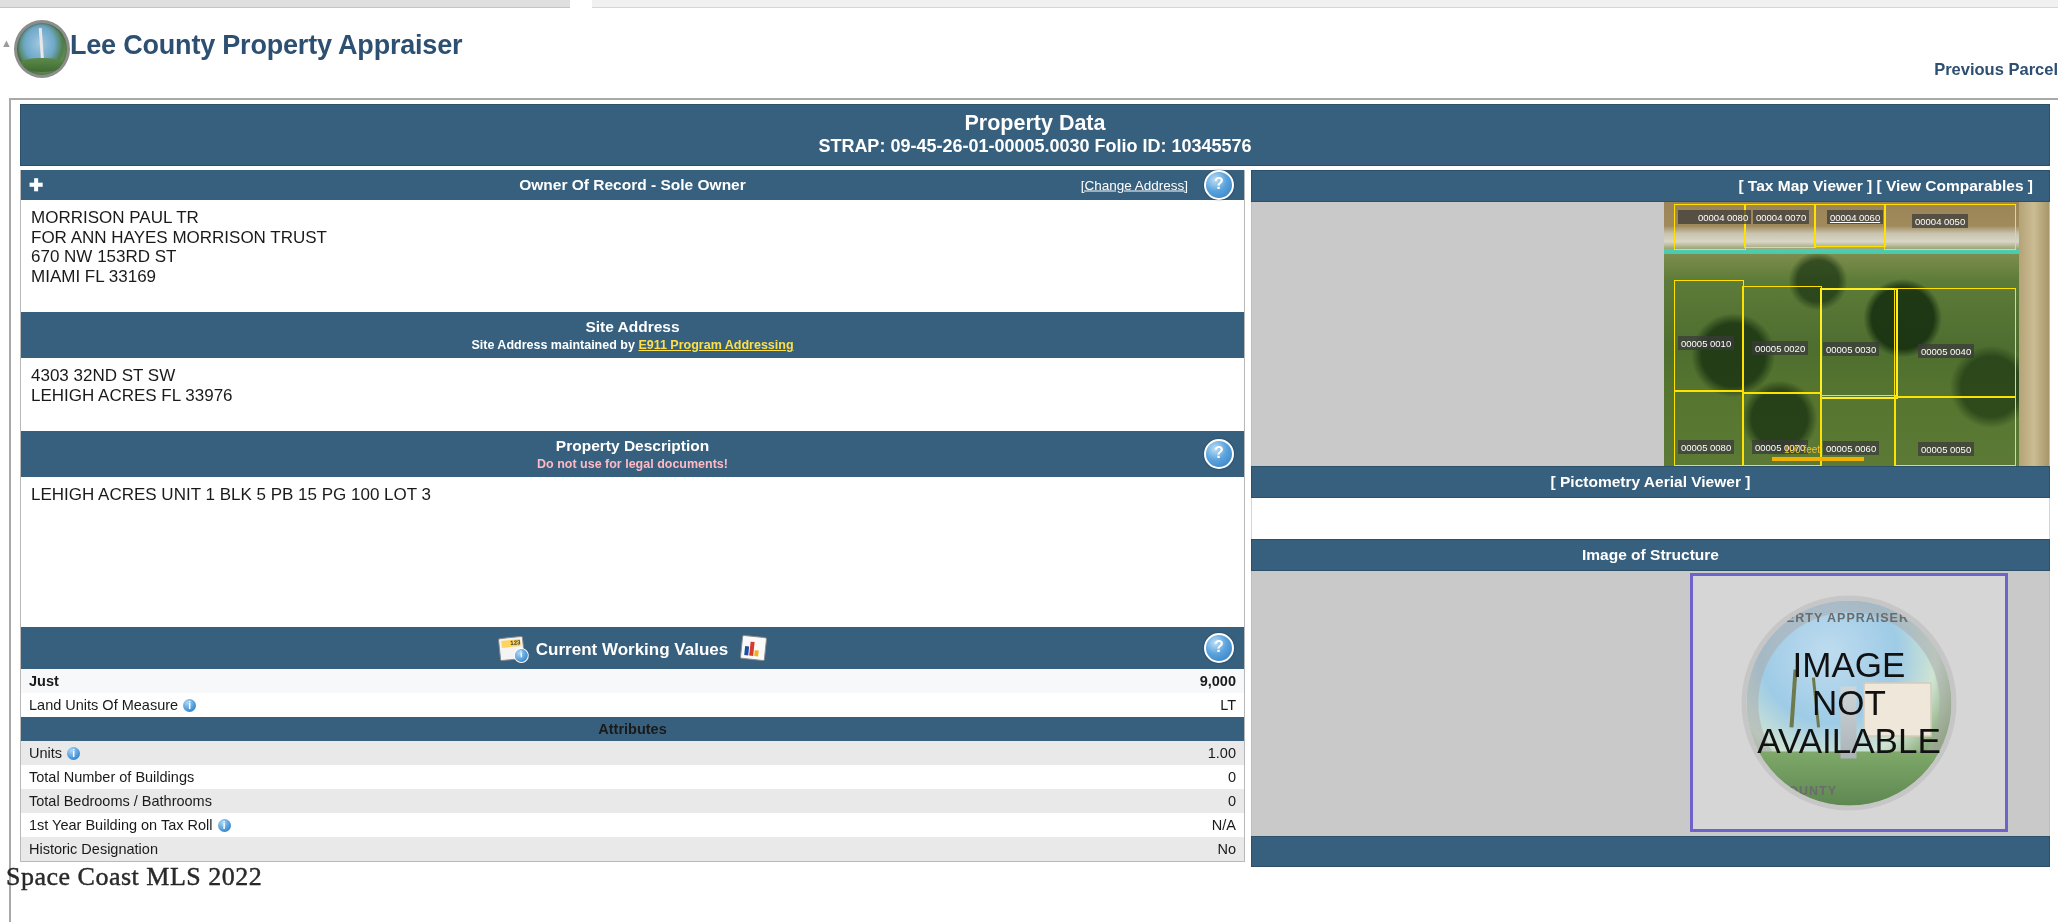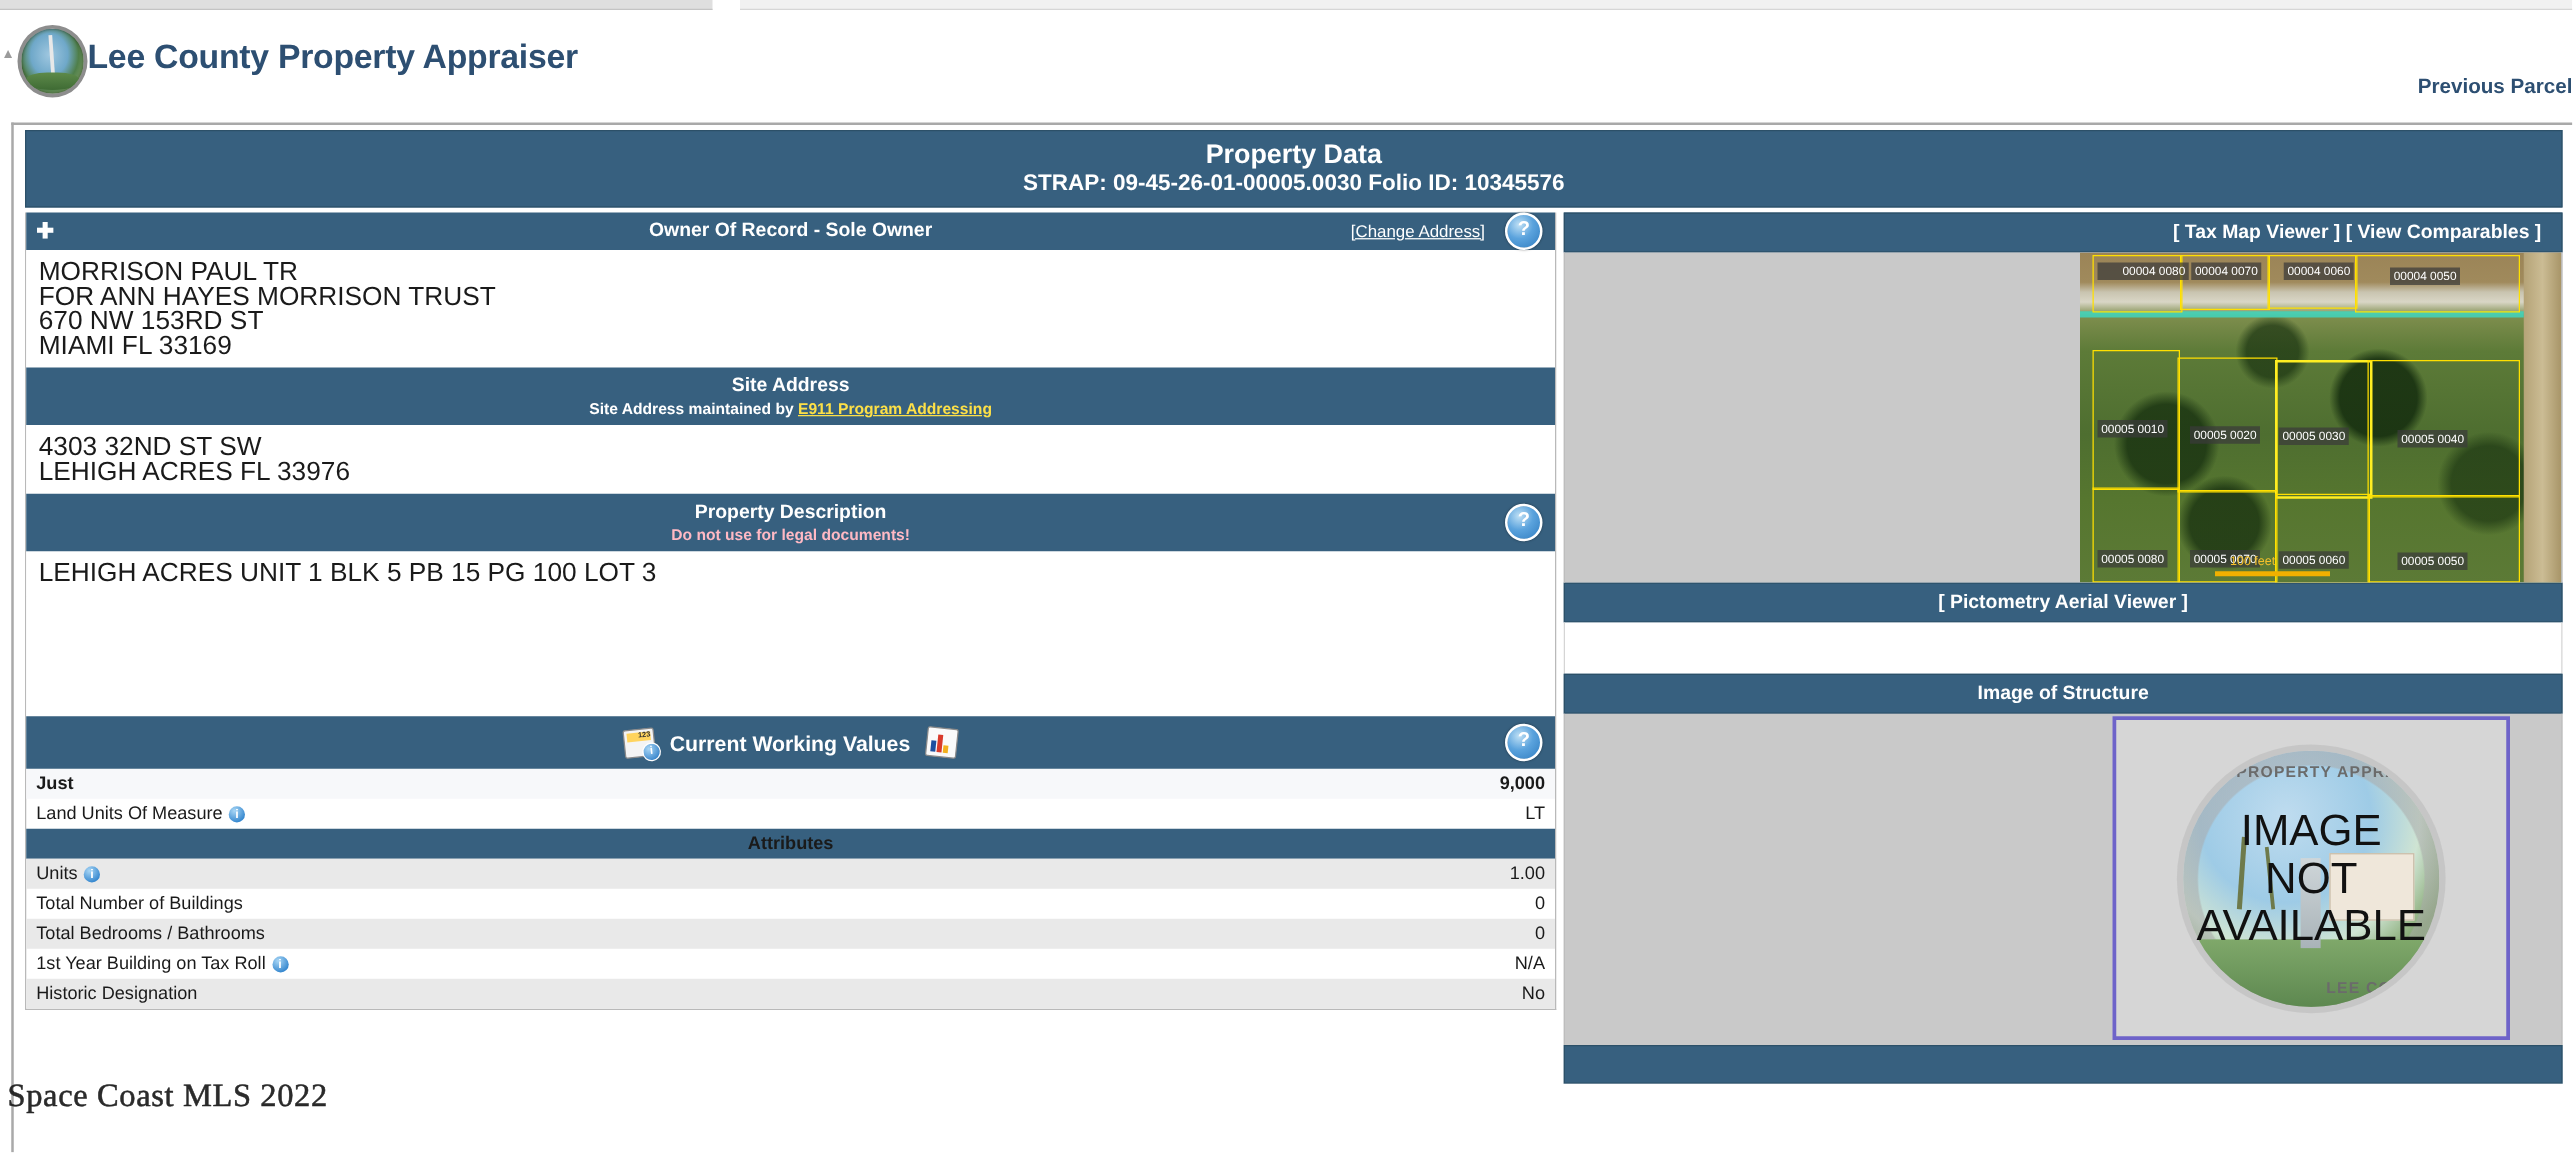--- a/index.html
+++ b/index.html
@@ -143,22 +143,22 @@
     width: 26px; height: 26px; border-radius: 50%;
     background: radial-gradient(circle at 36% 30%, #bfe0f5 0%, #5ba3dd 45%, #2f7cc0 100%);
     border: 2px solid #ffffff;
     color: #ffffff; font-size: 16px; font-weight: bold;
     text-align: center; line-height: 24px;
     box-shadow: 0 0 2px rgba(0,0,0,.45);
     cursor: pointer;
   }
 
   .body-block {
-    padding: 8px 10px 8px 10px;
-    font-size: 21px;
+    padding: 8px 10px 26px 10px;
+    font-size: 17px;
     color: #1a1a1a;
     line-height: 19.5px;
     background: #fff;
   }
   .body-block div { white-space: nowrap; }
 
   
   .left-spacer { height: 96px; background: #ffffff; }
 
   
@@ -343,21 +343,21 @@
   }
   .seal .tower {
     position: absolute; left: 46%; top: 42%; width: 16px; height: 72px;
     background: linear-gradient(#cfd6d9,#a9b3b8);
   }
   .seal .ground {
     position: absolute; left: 0; bottom: 0; width: 100%; height: 26%;
     background: linear-gradient(#7fa86a,#5d8850);
   }
   .seal-top-text, .seal-bot-text {
-    position: absolute; left: 0; width: 100%; text-align: right;
+    position: absolute; left: 0; width: 100%; text-align: left;
     color: #6b6b6b; font-size: 12.5px; letter-spacing: 1px; font-weight: bold;
   }
   .seal-top-text { top: 10px; }
   .seal-bot-text { bottom: 8px; }
   .na-text {
     position: absolute; left: 50%; top: 50%;
     transform: translate(-50%,-50%);
     text-align: center;
     font-size: 35px;
     color: #111111;
@@ -504,21 +504,21 @@
         <div class="plot sel" style="left:156px; top:86px; width:74px; height:107px;"></div>
         <div class="plot" style="left:230px; top:86px;  width:120px; height:108px;"></div>
 
         <div class="plot" style="left:10px;  top:188px; width:68px;  height:74px;"></div>
         <div class="plot" style="left:78px;  top:190px; width:78px;  height:72px;"></div>
         <div class="plot" style="left:156px; top:193px; width:74px;  height:70px;"></div>
         <div class="plot" style="left:230px; top:194px; width:120px; height:68px;"></div>
 
         <div class="plabel" style="left:14px;top:8px;padding-left:20px;">00004 0080</div>
         <div class="plabel" style="left:89px;top:8px;">00004 0070</div>
-        <div class="plabel" style="left:163px;top:8px;">00004 0060</div>
+        <div class="plabel" style="left:163px;top:8px;text-decoration:underline;">00004 0060</div>
         <div class="plabel" style="left:248px;top:12px;">00004 0050</div>
         <div class="plabel" style="left:14px;top:134px;">00005 0010</div>
         <div class="plabel" style="left:88px;top:139px;">00005 0020</div>
         <div class="plabel" style="left:159px;top:140px;">00005 0030</div>
         <div class="plabel" style="left:254px;top:142px;">00005 0040</div>
         <div class="plabel" style="left:14px;top:238px;">00005 0080</div>
         <div class="plabel" style="left:88px;top:238px;">00005 0070</div>
         <div class="plabel" style="left:159px;top:239px;">00005 0060</div>
         <div class="plabel" style="left:254px;top:240px;">00005 0050</div>
 

